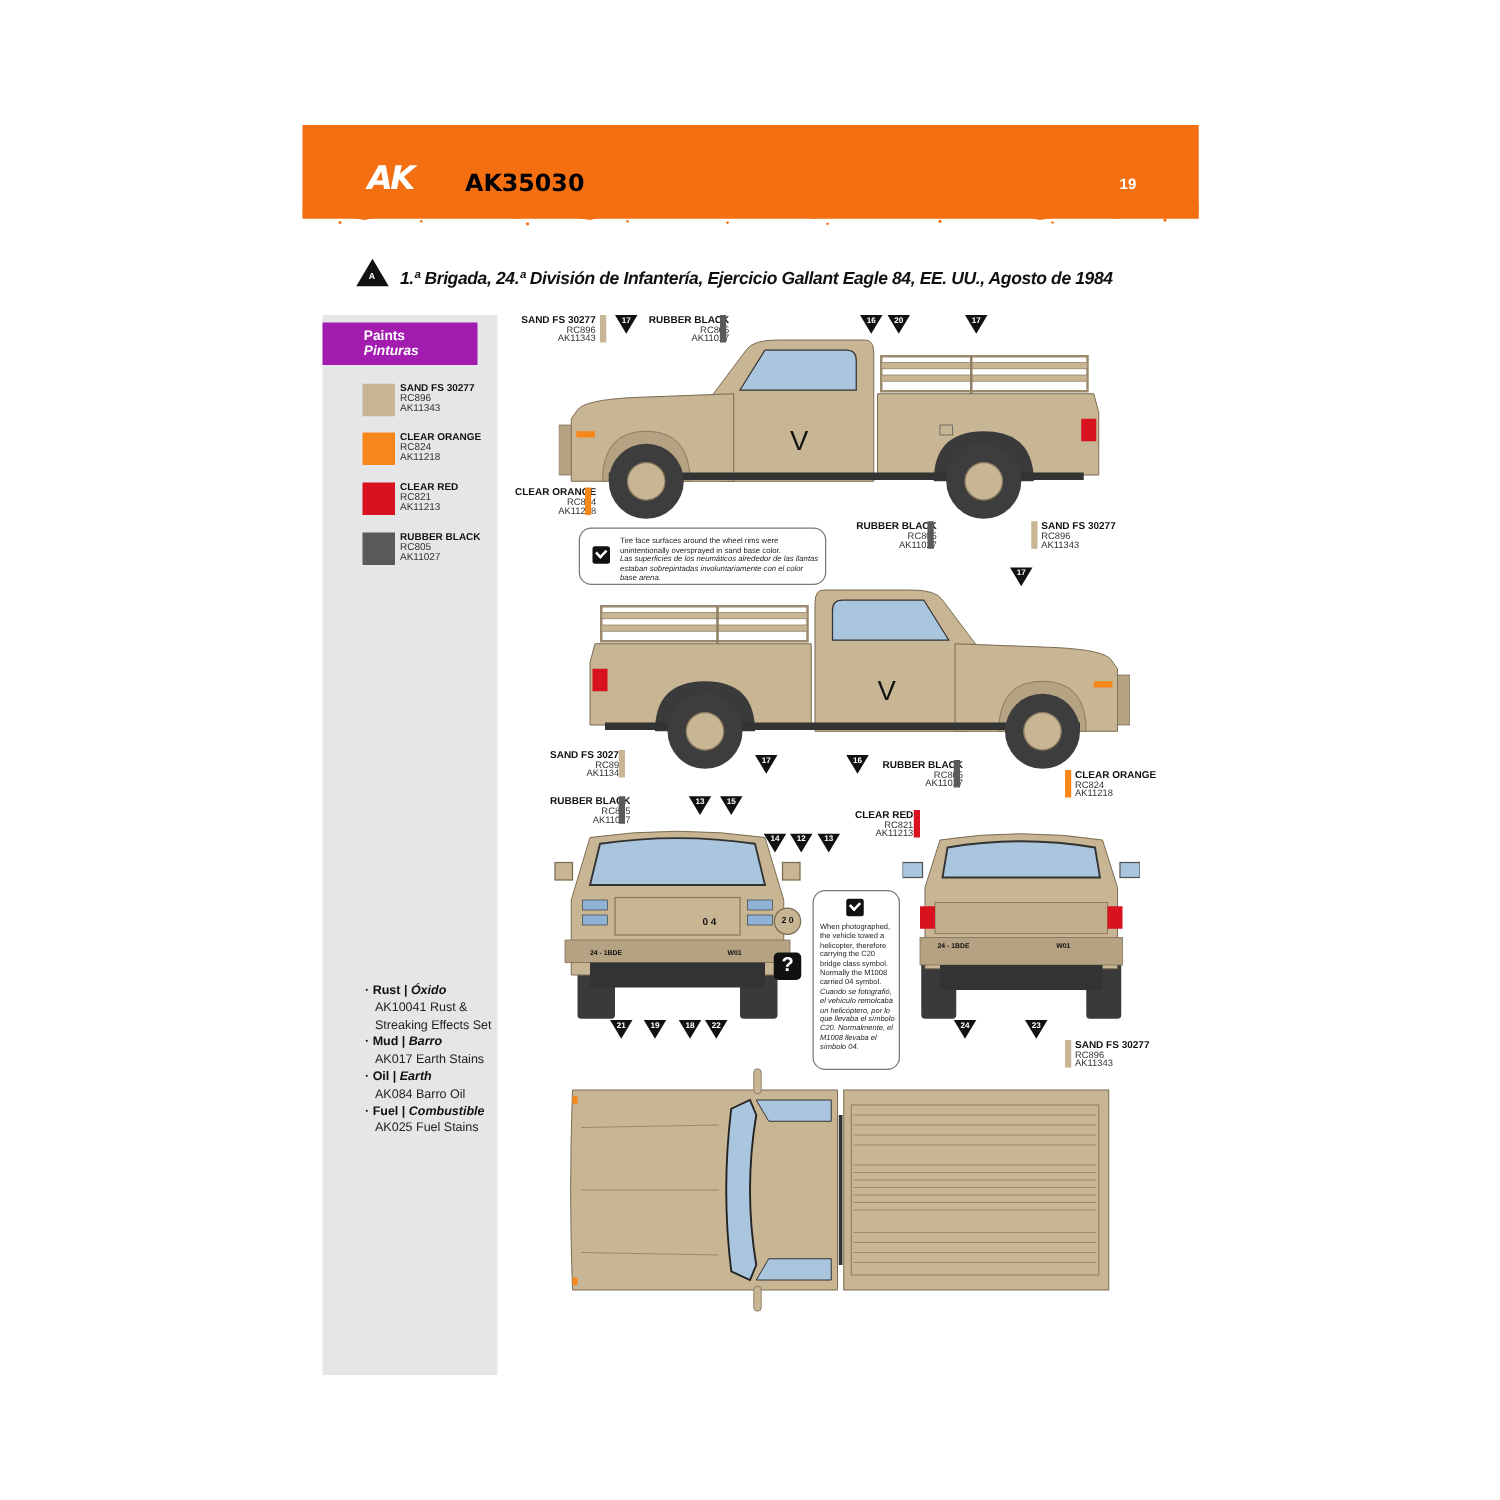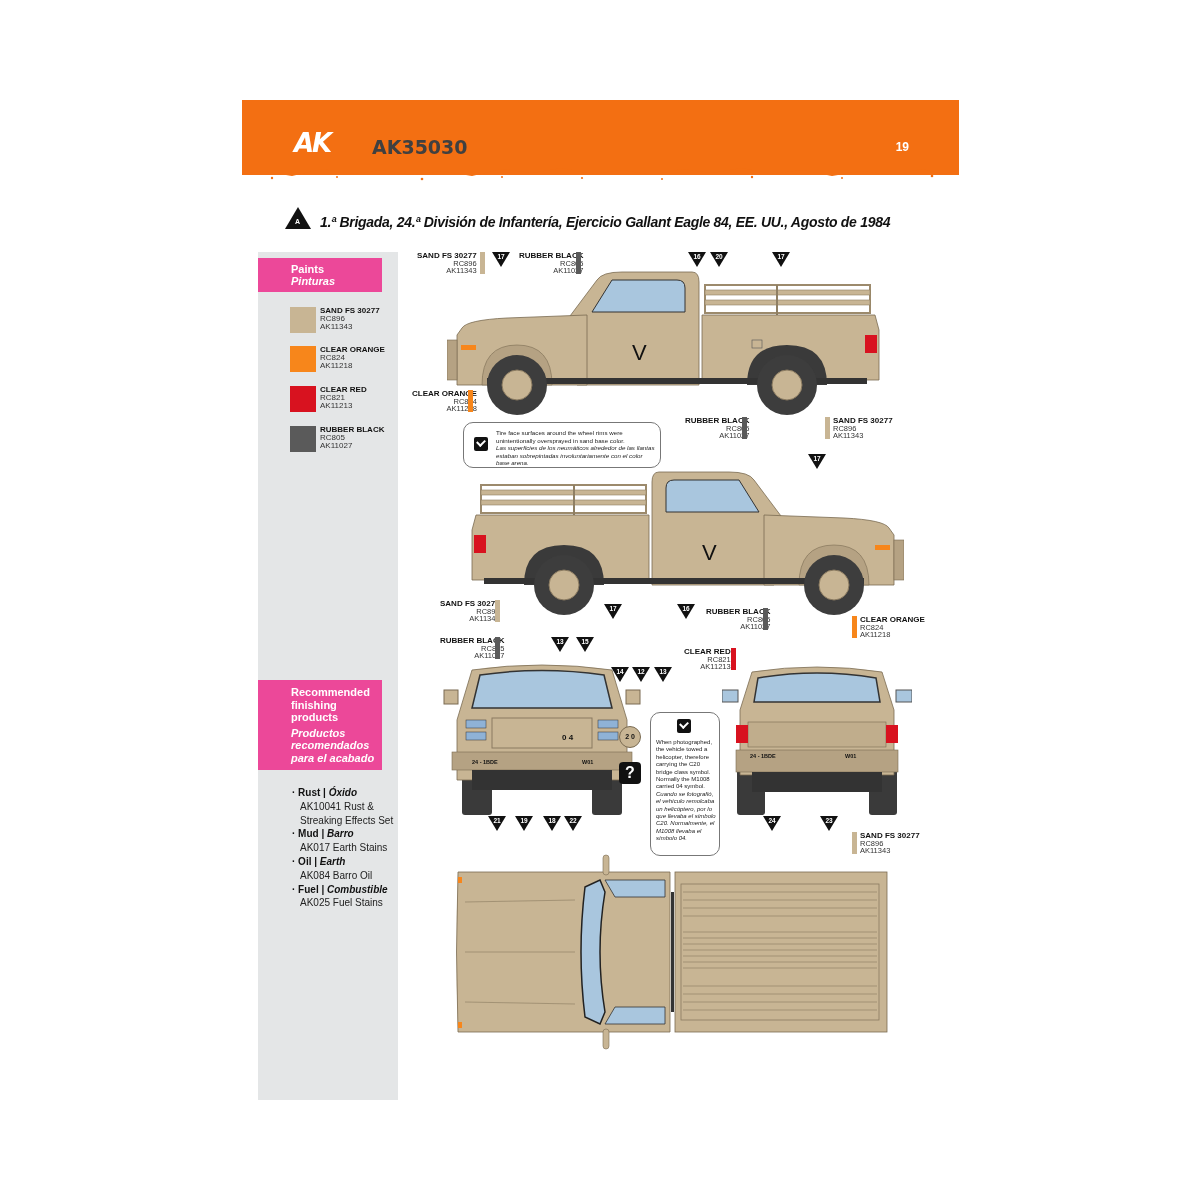--- a/index.html
+++ b/index.html
@@ -1,29 +1,29 @@
 <!DOCTYPE html>
 <html><head>
 <meta charset="utf-8">
 <style>
   html, body { margin:0; padding:0; background:#ffffff; }
   body { width:1200px; height:1200px; position:relative; overflow:hidden; font-family:"Liberation Sans", sans-serif; }
   .page { position:absolute; left:242px; top:100px; width:717px; height:1000px; background:#fff; }
   .header { position:absolute; left:0; top:0; width:717px; height:75px; background:#f36f12; }
   .header-ragged { position:absolute; left:0; top:62px; width:717px; height:20px; }
   .ak-logo { position:absolute; left:52px; top:28px; color:#fff; font-weight:bold; font-style:italic; font-size:26px; letter-spacing:-2px; font-family:"DejaVu Sans", sans-serif; }
-  .ak-code { position:absolute; left:130px; top:36px; color:#404040; font-weight:bold; font-size:19px; font-family:"DejaVu Sans", sans-serif; }
+  .ak-code { position:absolute; left:130px; top:36px; color:#000000; font-weight:bold; font-size:19px; font-family:"DejaVu Sans", sans-serif; }
   .page-num { position:absolute; right:50px; top:40px; color:#fff; font-weight:bold; font-size:12px; }
   .title-tri { position:absolute; left:4px; top:107px; width:0; height:0; border-left:13px solid transparent; border-right:13px solid transparent; border-bottom:22px solid #111; }
   .title-tri-letter { position:absolute; left:14px; top:118px; color:#fff; font-size:7px; font-weight:bold; }
   .title-en { position:absolute; left:78px; top:98px; font-size:14px; font-weight:bold; color:#111; font-family:"Liberation Sans Narrow","Liberation Sans", sans-serif; letter-spacing:-0.3px; white-space:nowrap; }
   .title-es { position:absolute; left:78px; top:114px; font-size:14px; font-weight:bold; font-style:italic; color:#111; letter-spacing:-0.3px; white-space:nowrap;text-align:right; }
 
   .sidebar { position:absolute; left:16px; top:152px; width:140px; height:848px; background:#e4e6e7; }
-  .side-head { position:absolute; left:0; background:#ec4899; color:#fff; font-weight:bold; font-size:11px; padding:5px 0 5px 33px; box-sizing:border-box; width:124px; }
+  .side-head { position:absolute; left:0; background:#a21caf; color:#fff; font-weight:bold; font-size:11px; padding:5px 0 5px 33px; box-sizing:border-box; width:124px; }
   .side-head .es { font-style:italic; display:block; }
   .paint-row { position:absolute; left:32px; width:120px; height:30px; }
   .paint-swatch { position:absolute; left:0; top:0; width:26px; height:26px; }
   .paint-text { position:absolute; left:30px; top:0; font-size:8px; line-height:8px; color:#333; }
   .paint-text .name { font-weight:bold; color:#111; display:block; font-size:8px; }
   .finish-list { position:absolute; left:34px; top:538px; width:125px; font-size:10px; line-height:13.8px; color:#222; }
   .finish-list .cat { font-weight:bold; color:#111; }
   .finish-list .cat i { font-style:italic; }
   .finish-list .prod { padding-left:8px; }
   .callout { position:absolute; font-size:7.5px; line-height:7.5px; color:#333; }
@@ -83,24 +83,20 @@
     </div>
     <div class="paint-row" style="top:134px;">
       <div class="paint-swatch" style="background:#d8121f;"></div>
       <div class="paint-text"><span class="name">CLEAR RED</span><span>RC821</span><br><span>AK11213</span></div>
     </div>
     <div class="paint-row" style="top:174px;">
       <div class="paint-swatch" style="background:#5a5a5a;"></div>
       <div class="paint-text"><span class="name">RUBBER BLACK</span><span>RC805</span><br><span>AK11027</span></div>
     </div>
 
-    <div class="side-head" style="top:428px; padding-top:6px; padding-bottom:6px; line-height:12.5px;">
-      <span style="display:block;width:85px;">Recommended finishing products</span>
-      <span class="es" style="width:88px;margin-top:3px;">Productos recomendados para el acabado</span>
-    </div>
 
     <div class="finish-list" style="top:534px;">
       <div><span class="cat">· <span>Rust</span> | <i>Óxido</i></span><div class="prod">AK10041 Rust &amp; Streaking Effects Set</div></div>
       <div><span class="cat">· <span>Mud</span> | <i>Barro</i></span><div class="prod">AK017 Earth Stains</div></div>
       <div><span class="cat">· <span>Oil</span> | <i>Earth</i></span><div class="prod">AK084 Barro Oil</div></div>
       <div><span class="cat">· <span>Fuel</span> | <i>Combustible</i></span><div class="prod">AK025 Fuel Stains</div></div>
     </div>
   </div>
 
   <svg style="position:absolute; left:205px; top:160px;" width="450" height="160" viewBox="0 0 450 160">

